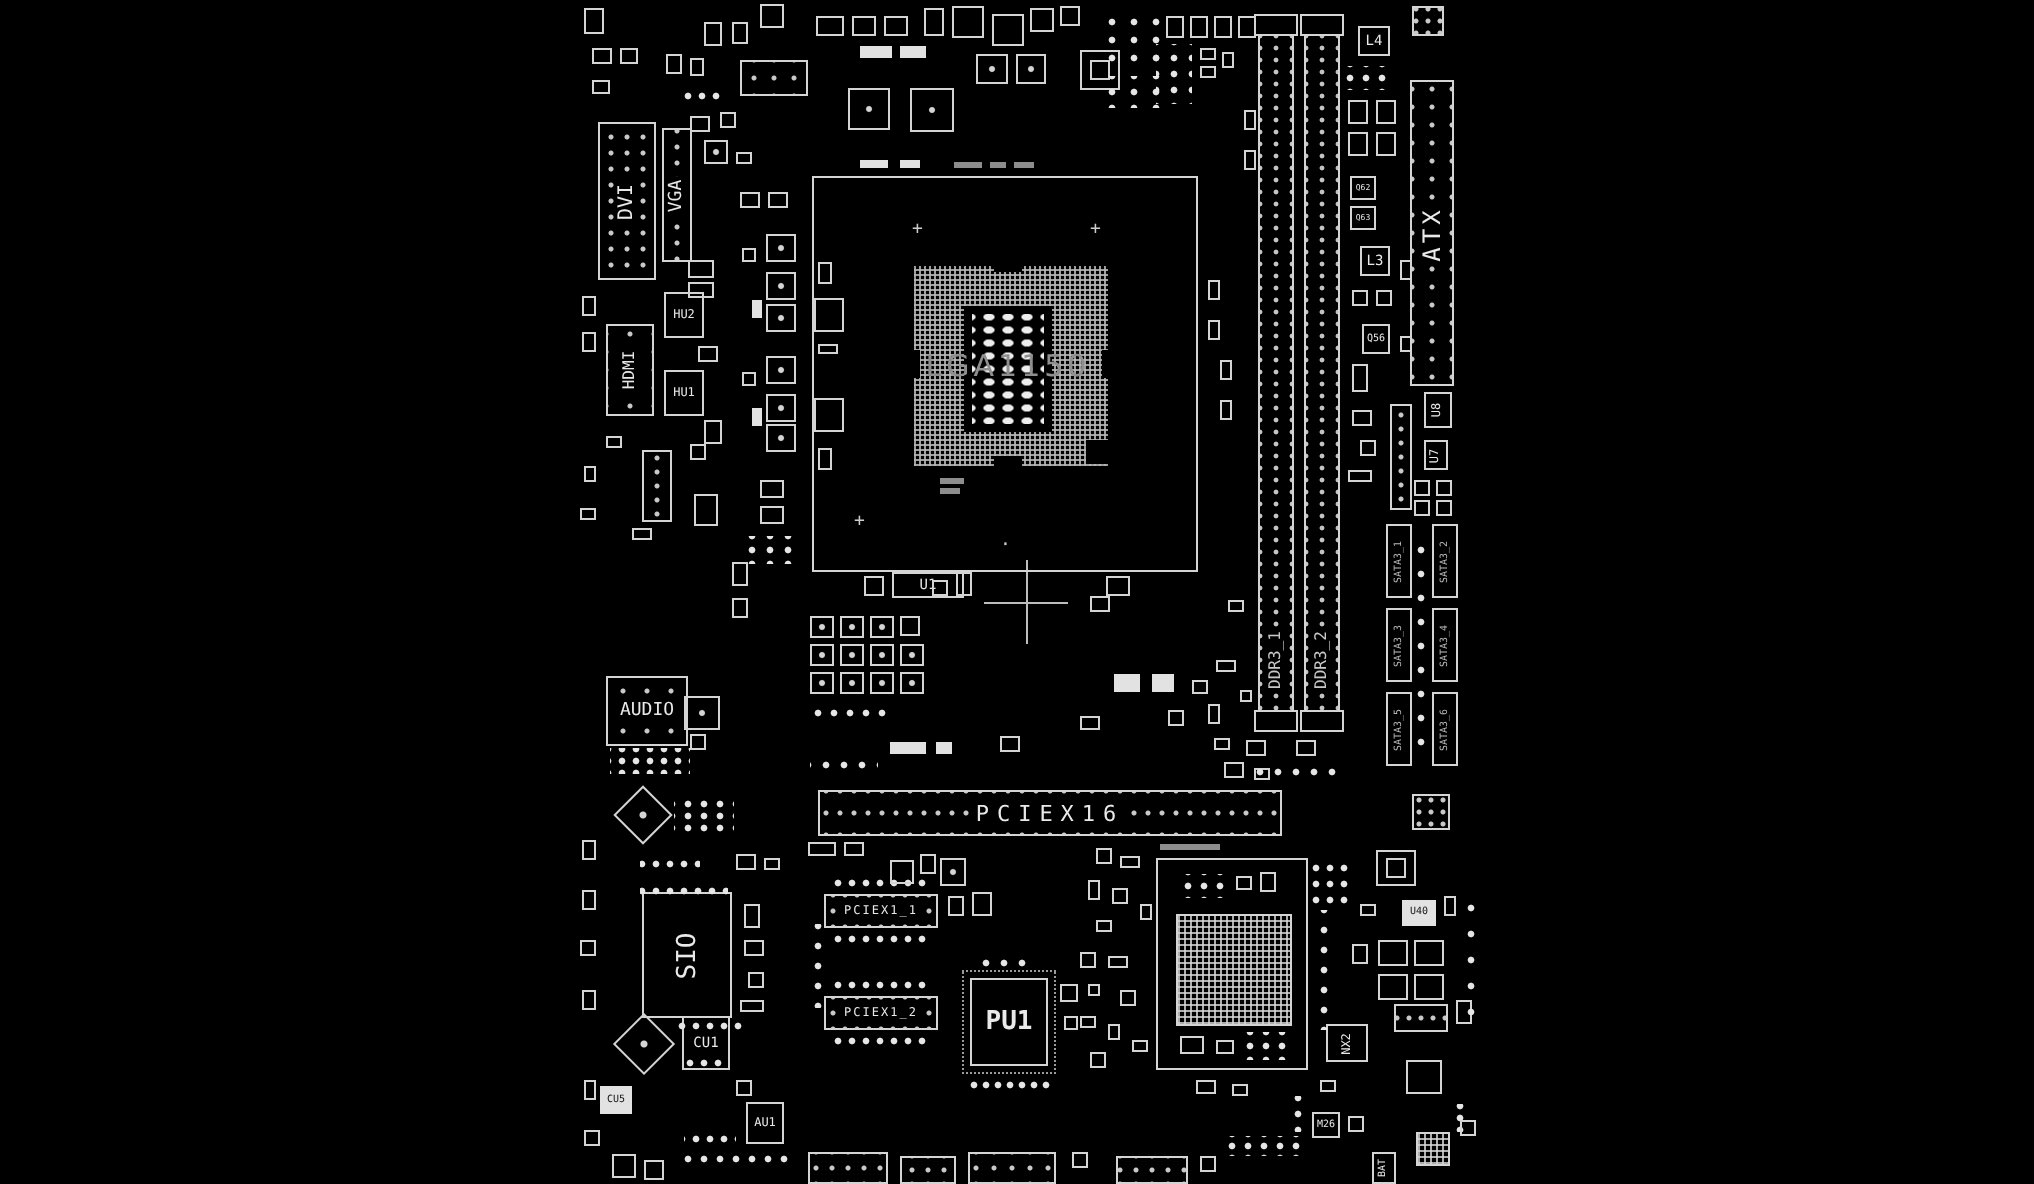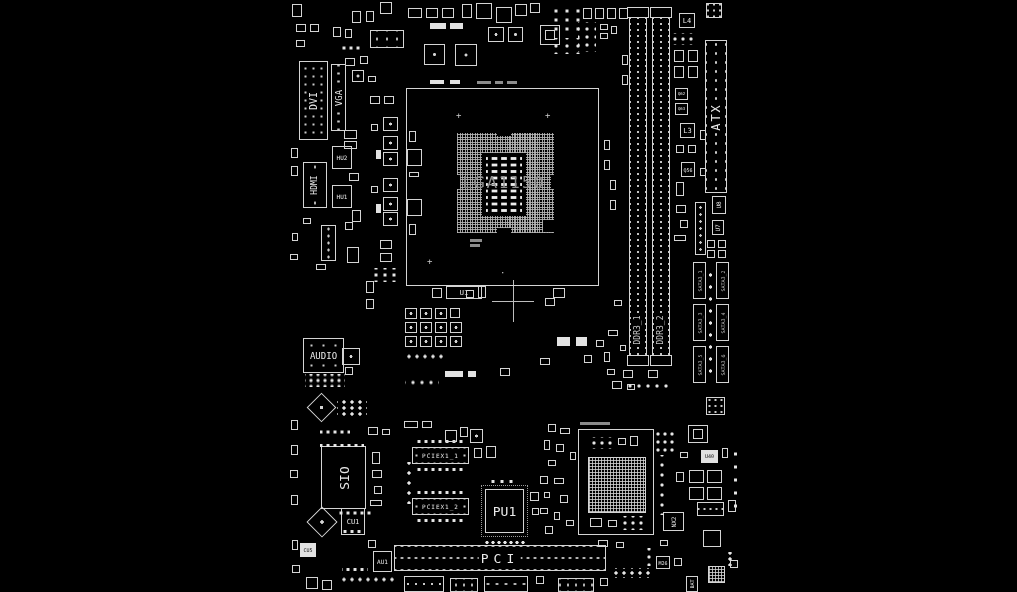--- a/index.html
+++ b/index.html
@@ -82,39 +82,39 @@
     <div class="c diamond" style="left: 311px; top: 511px; width: 22px; height: 22px;"></div>
     <div class="c chip" style="left: 341px; top: 508px; width: 24px; height: 27px;">
       <span class="lbl" style="font-size: 7px;">CU1</span>
     </div>
     <div class="c fbox" style="left: 300px; top: 543px; width: 16px; height: 14px;">
       <span class="lbl" style="font-size: 5px;">CU5</span>
     </div>
     <div class="c chip" style="left: 373px; top: 551px; width: 19px; height: 21px;">
       <span class="lbl" style="font-size: 6px;">AU1</span>
     </div>
+    <div class="c slot" style="left: 409px; top: 395px; width: 232px; height: 23px; --px: 7px; --py: 11px;">
+      <span class="lbl" style="font-size: 11px; letter-spacing: 4px;">PCIEX16</span>
+    </div>
     <div class="c slot" style="left: 412px; top: 447px; width: 57px; height: 17px; --px: 6px; --py: 8px;">
       <span class="lbl" style="font-size: 6px; letter-spacing: 1px;">PCIEX1_1</span>
     </div>
     <div class="c slot" style="left: 412px; top: 498px; width: 57px; height: 17px; --px: 6px; --py: 8px;">
       <span class="lbl" style="font-size: 6px; letter-spacing: 1px;">PCIEX1_2</span>
     </div>
-    <div class="c slot" style="left: 394px; top: 545px; width: 212px; height: 26px; --px: 7px; --py: 12px;">
-      <span class="lbl" style="font-size: 13px; letter-spacing: 5px;">PCI</span>
-    </div>
     <div class="c dimm" style="left: 629px; top: 8px; width: 18px; height: 357px;">
       <span class="dlbl" style="font-size: 8px;">DDR3_1</span>
     </div>
     <div class="c dimm" style="left: 652px; top: 8px; width: 18px; height: 357px;">
       <span class="dlbl" style="font-size: 8px;">DDR3_2</span>
     </div>
     <div class="c dots" style="left: 705px; top: 40px; width: 22px; height: 153px; --px: 10px; --py: 9px;">
       <span class="lbl rot" style="font-size: 12px; letter-spacing: 2px;">ATX</span>
     </div>
-    <div class="c chip ring" style="left: 485px; top: 489px; width: 39px; height: 44px;">
+    <div class="c chip ring" style="left: 485px; top: 489px; width: 39px; height: 44px; font-weight: bold;">
       <span class="lbl" style="font-size: 13px;">PU1</span>
     </div>
     <div class="c box" style="left: 578px; top: 429px; width: 76px; height: 106px;"></div>
     <div class="c bga" style="left: 588px; top: 457px; width: 58px; height: 56px;"></div>
     <div class="c chip" style="left: 446px; top: 286px; width: 36px; height: 13px;">
       <span class="lbl" style="font-size: 7px;">U1</span>
     </div>
     <div class="c chip" style="left: 679px; top: 13px; width: 16px; height: 15px;">
       <span class="lbl" style="font-size: 7px;">L4</span>
     </div>

